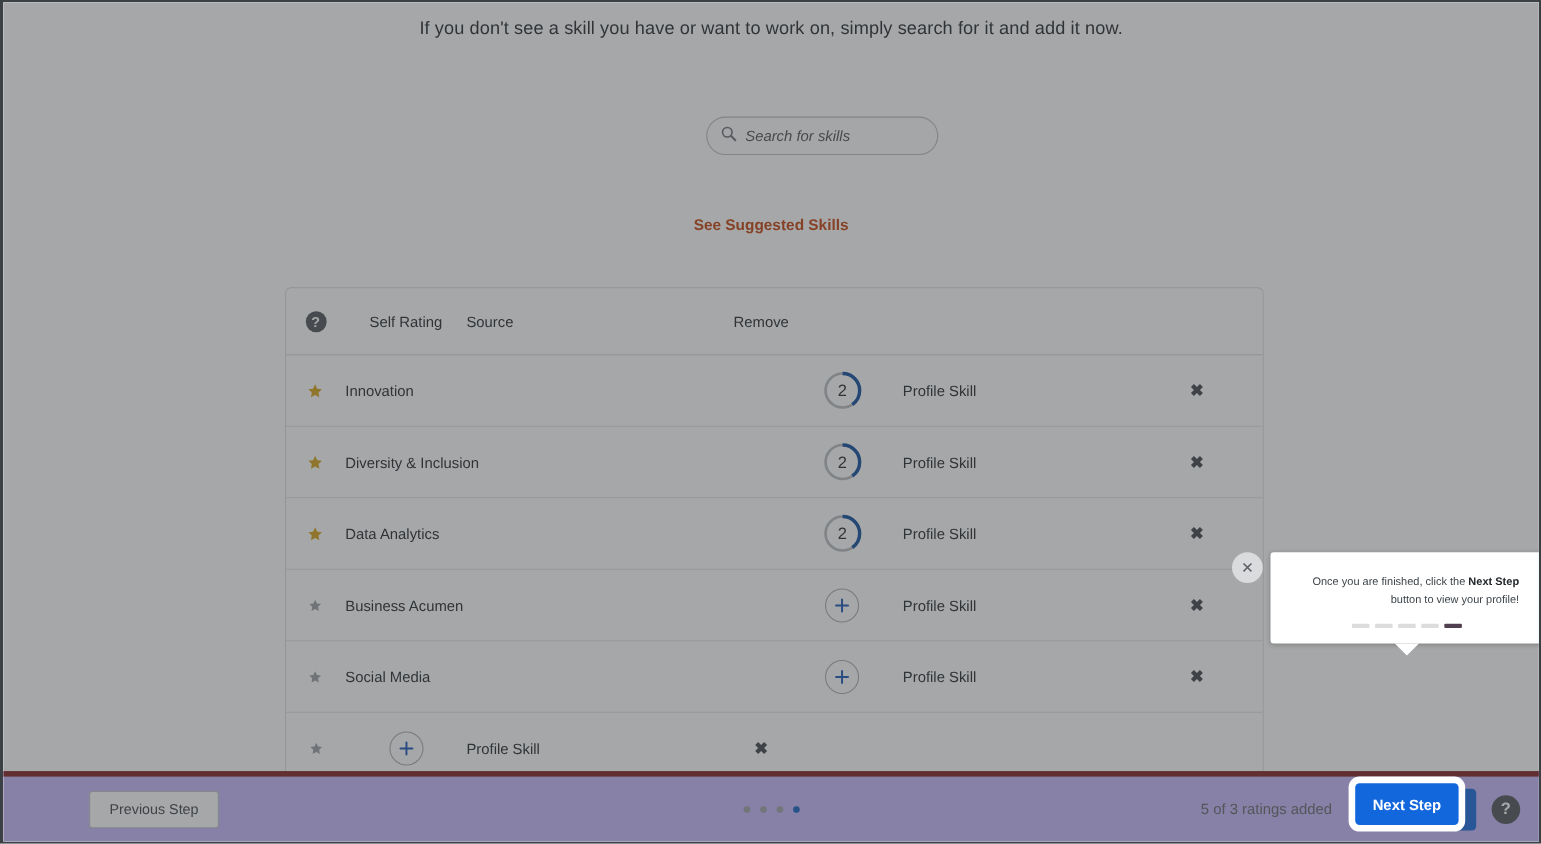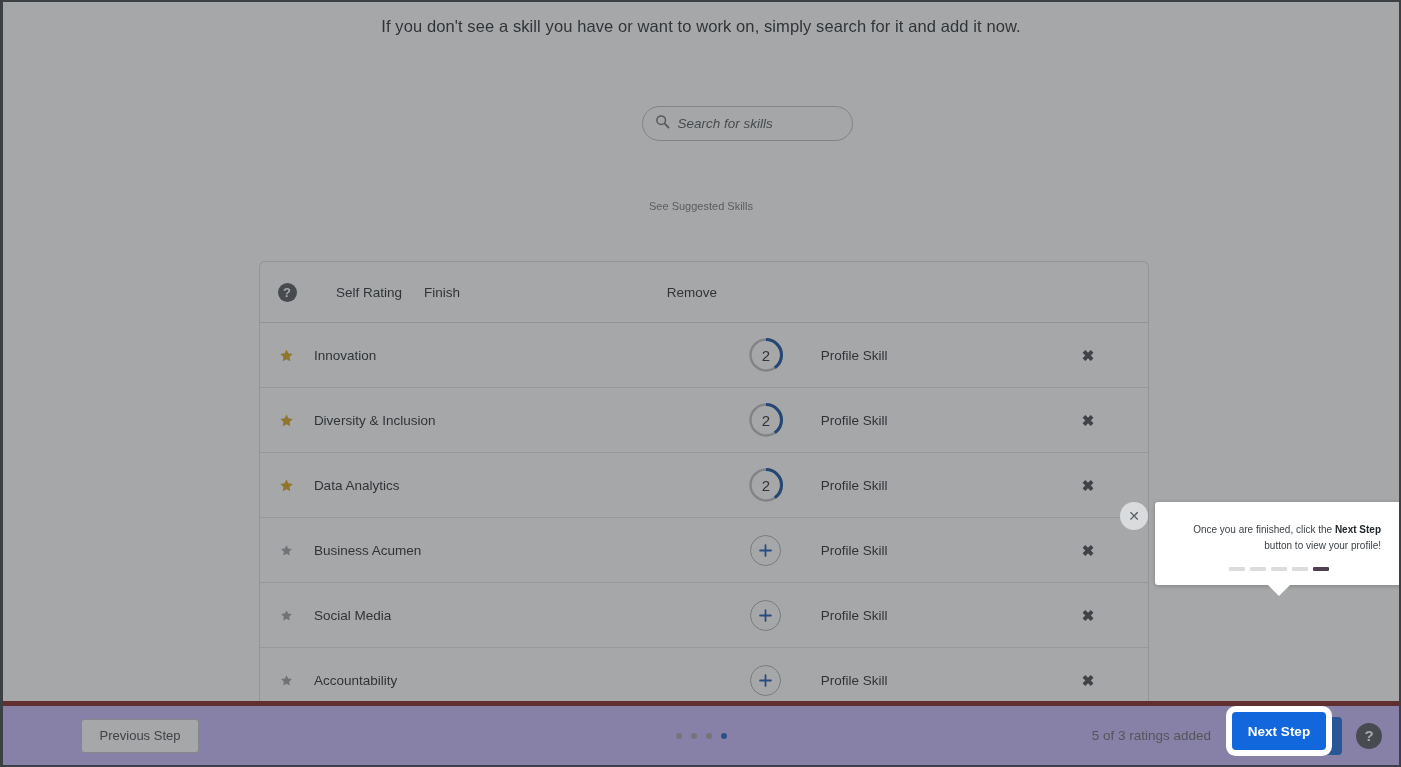--- a/index.html
+++ b/index.html
@@ -79,24 +79,25 @@
 
   
   .suggested-wrap {
     position: absolute;
     top: 194px;
     left: 0;
     width: 1396px;
     text-align: center;
   }
   .suggested-link {
-    font-size: 11px;
-    color: #737373;
+    font-size: 14px;
+    color: #c2410c;
     text-decoration: none;
     cursor: pointer;
+    font-weight: bold;
   }
 
   
   .skills-table {
     position: absolute;
     top: 259px;
     left: 256px;
     width: 890px;
     background: #ffffff;
     border: 1px solid #dcdfe2;
@@ -333,21 +334,21 @@
       <a class="suggested-link" href="#">See Suggested Skills</a>
     </div>
 
     <div class="skills-table">
 
       <div class="srow head">
         <div class="col-star">
           <span class="help-dot">?</span>
         </div>
         <div class="col-rate th">Self Rating</div>
-        <div class="col-src th">Finish</div>
+        <div class="col-src th">Source</div>
         <div class="col-rem th">Remove</div>
       </div>
 
       <div id="rows-host">
           <div class="srow">
             <div class="col-star">
               <svg width="15" height="15" viewBox="0 0 24 24">
                 <path fill="#d6a215" d="M12 2.2l3.0 6.3 6.9.9-5.0 4.8 1.2 6.9-6.1-3.3-6.1 3.3 1.2-6.9-5.0-4.8 6.9-.9z"></path>
               </svg>
             </div>
@@ -438,21 +439,20 @@
             <div class="col-rem">
               <button class="remove-x">✖</button>
             </div>
           </div>
           <div class="srow">
             <div class="col-star">
               <svg width="13" height="13" viewBox="0 0 24 24">
                 <path fill="#9a9ea2" d="M12 2.2l3.0 6.3 6.9.9-5.0 4.8 1.2 6.9-6.1-3.3-6.1 3.3 1.2-6.9-5.0-4.8 6.9-.9z"></path>
               </svg>
             </div>
-            <div class="col-skill td">Accountability</div>
             <div class="col-rate">
               <button class="add-btn">
                 <svg width="15" height="15" viewBox="0 0 16 16">
                   <line x1="8" y1="2.2" x2="8" y2="13.8" stroke="#1355b8" stroke-width="1.9" stroke-linecap="round"></line>
                   <line x1="2.2" y1="8" x2="13.8" y2="8" stroke="#1355b8" stroke-width="1.9" stroke-linecap="round"></line>
                 </svg>
               </button>
             </div>
             <div class="col-src td">Profile Skill</div>
             <div class="col-rem">

